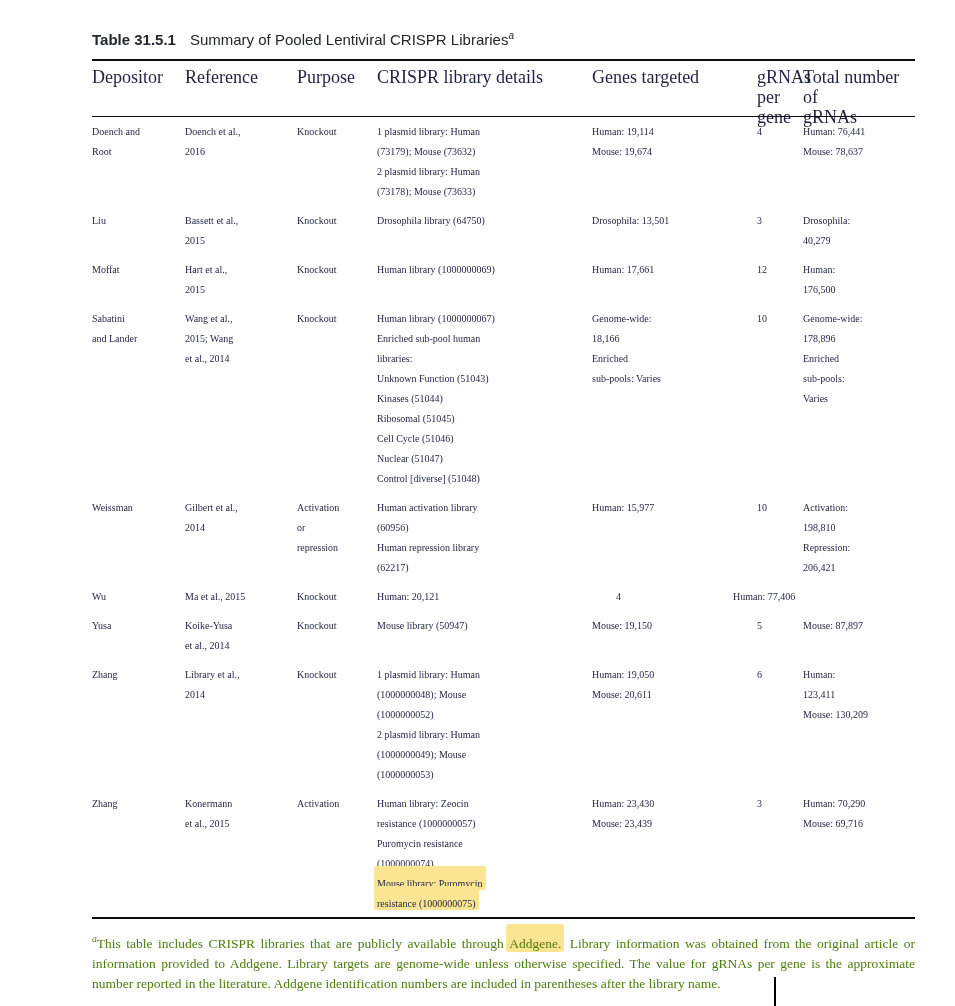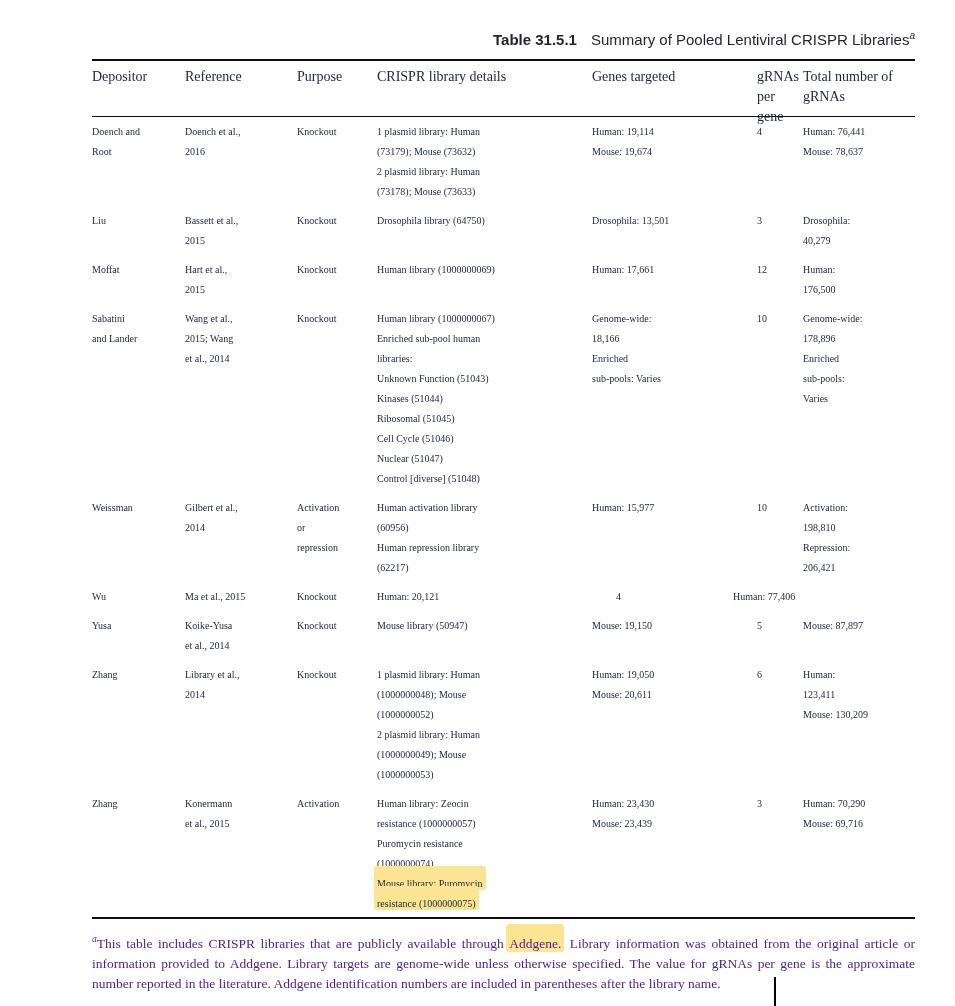--- a/index.html
+++ b/index.html
@@ -9,33 +9,32 @@
     background:#ffffff;
     font-family:"Liberation Serif", serif;
     color:#1d2340;
     overflow:hidden;
   }
   .title {
     position:absolute; left:92px; top:30px; width:823px;
     font-family:"Liberation Sans", sans-serif;
     font-size:15px; color:#24262b;
     white-space:nowrap;
-    text-align:right;
   }
   .title-label { font-weight:bold; margin-right:14px; }
   .title sup { font-size:10px; font-style:italic; }
   .rule { position:absolute; left:92px; width:823px; background:#0d0d14; }
   .rule-top    { top:59px;  height:2px; }
   .rule-mid    { top:116px; height:1px; }
   .rule-bottom { top:917px; height:2px; }
   .header-row {
     position:absolute; left:92px; top:67px; width:823px;
     display:grid;
     grid-template-columns:93px 112px 80px 215px 141px 70px 112px;
-    font-size:14px; line-height:20px;
+    font-size:18px; line-height:20px;
   }
   .tbody {
     position:absolute; left:92px; top:122px; width:823px;
   }
   .trow {
     display:grid;
     grid-template-columns:93px 112px 80px 215px 141px 70px 112px;
     font-size:10px; line-height:20px;
     margin-bottom:9px;
   }
@@ -46,21 +45,21 @@
     background:#fbe593;
     padding:12px 3px 1px 3px;
     margin-left:-3px;
     border-radius:3px;
     box-decoration-break:clone;
   }
   .footnote {
     position:absolute; left:92px; top:929px; width:823px;
     font-size:13.5px; line-height:20px;
     text-align:justify;
-    color:#4c1d95;
+    color:#4d7c0f;
   }
   .footnote sup { font-size:9.5px; font-style:italic; }
   .cursor {
     position:absolute; left:774px; top:977px;
     width:2px; height:29px; background:#000;
   }
 </style>
 </head>
 <body>
 

